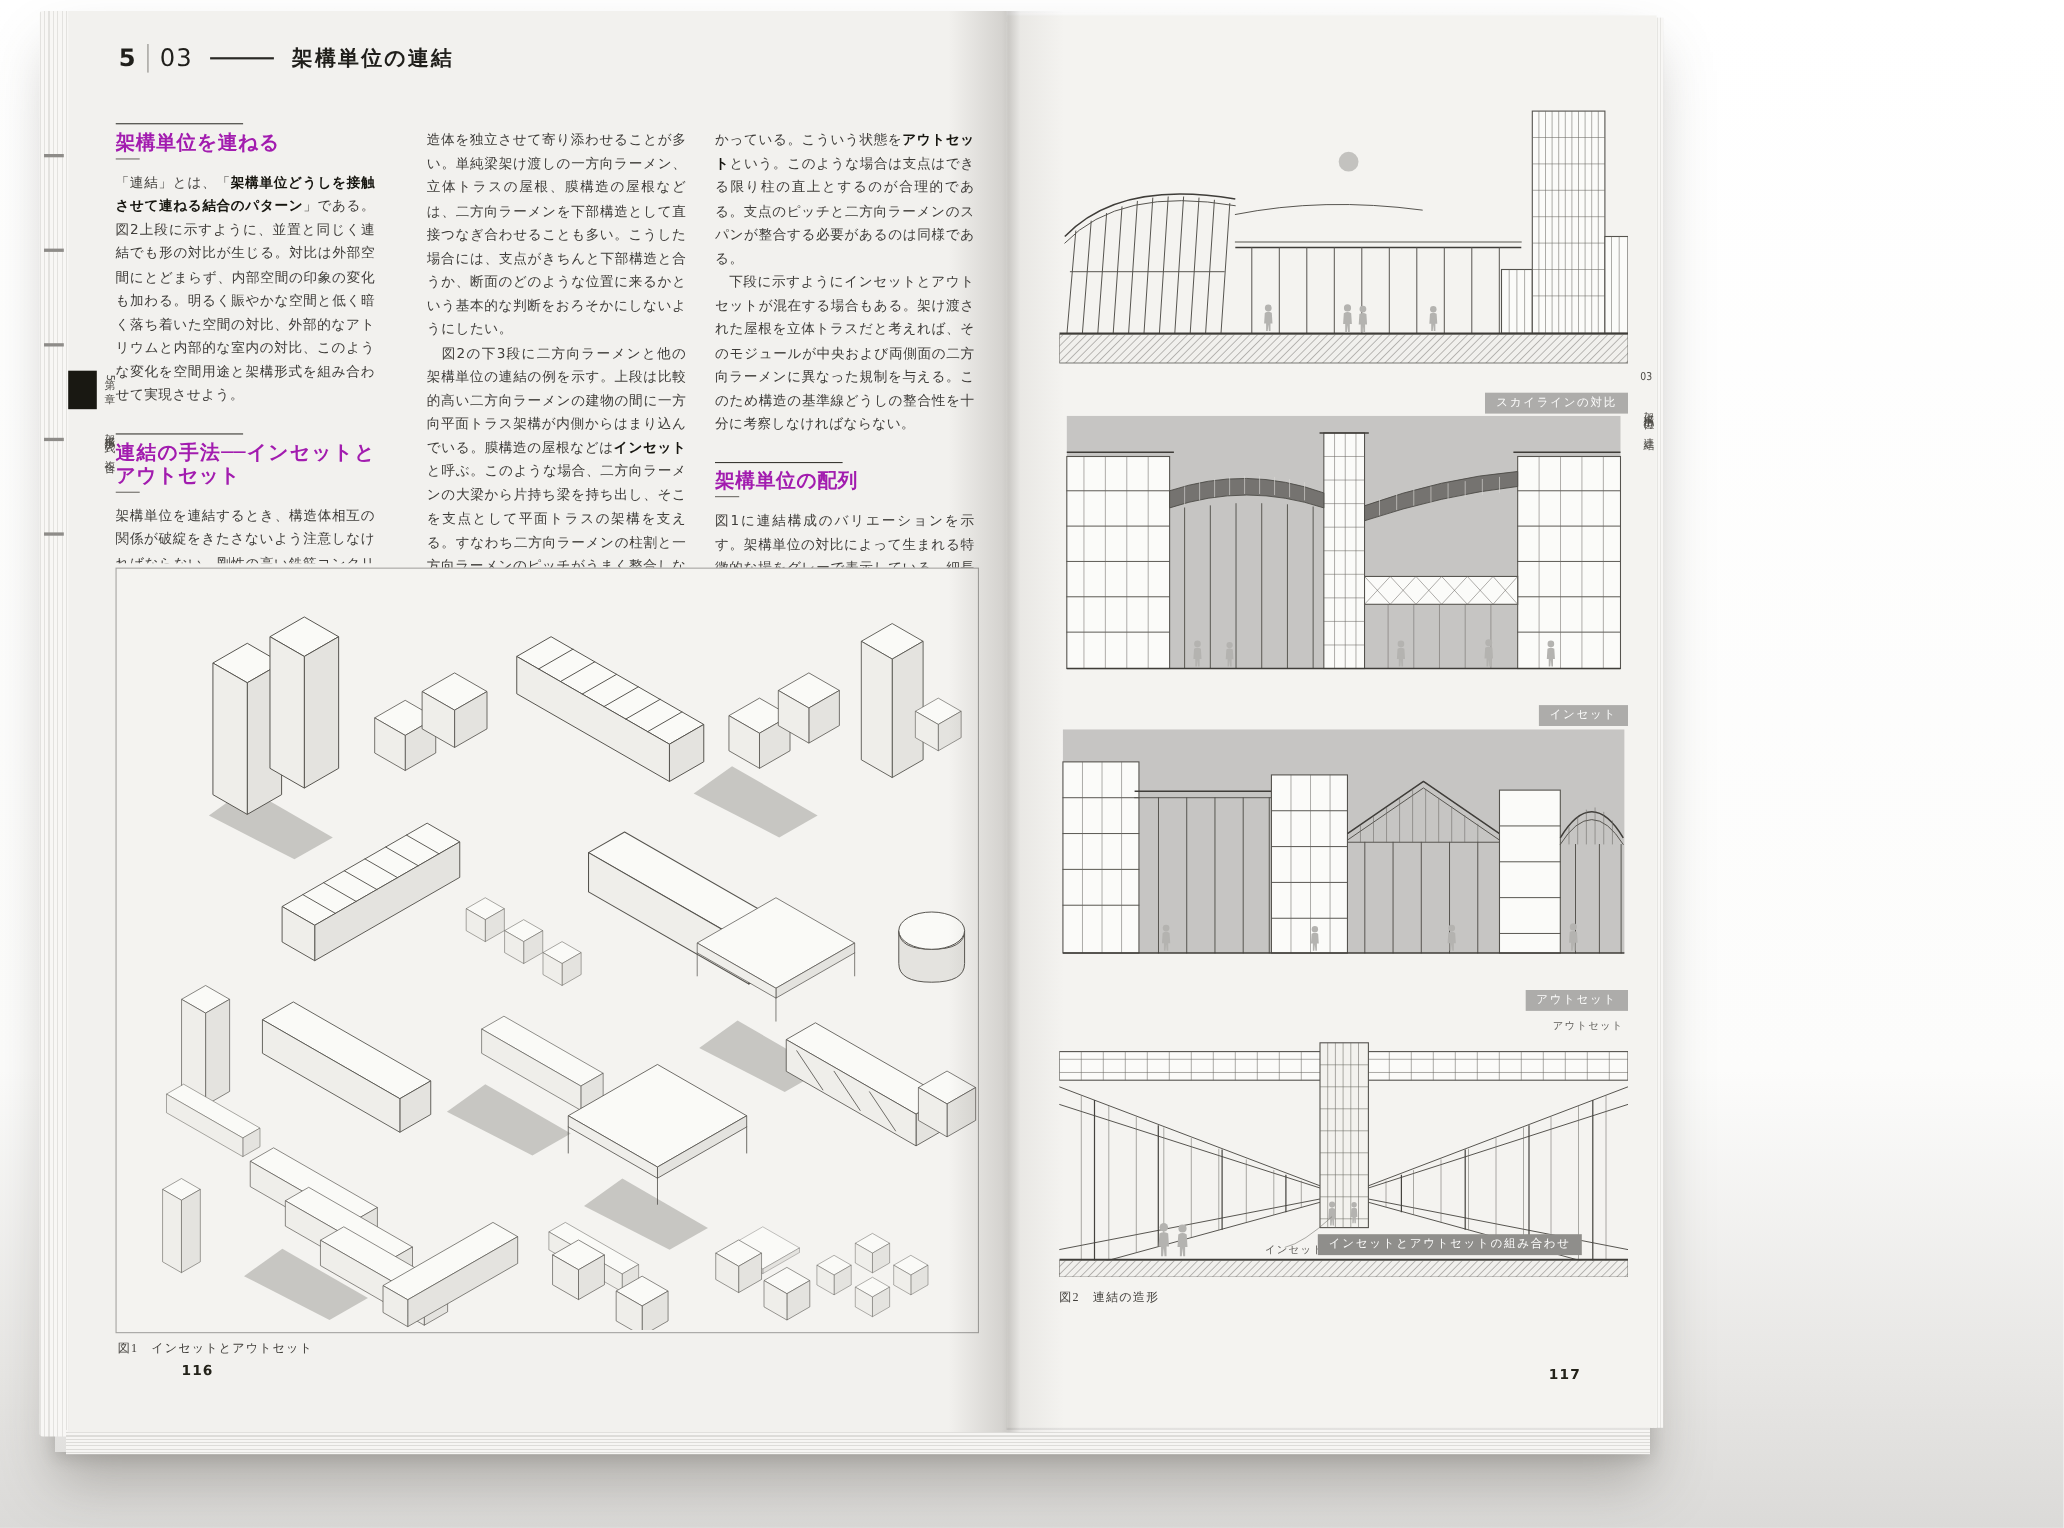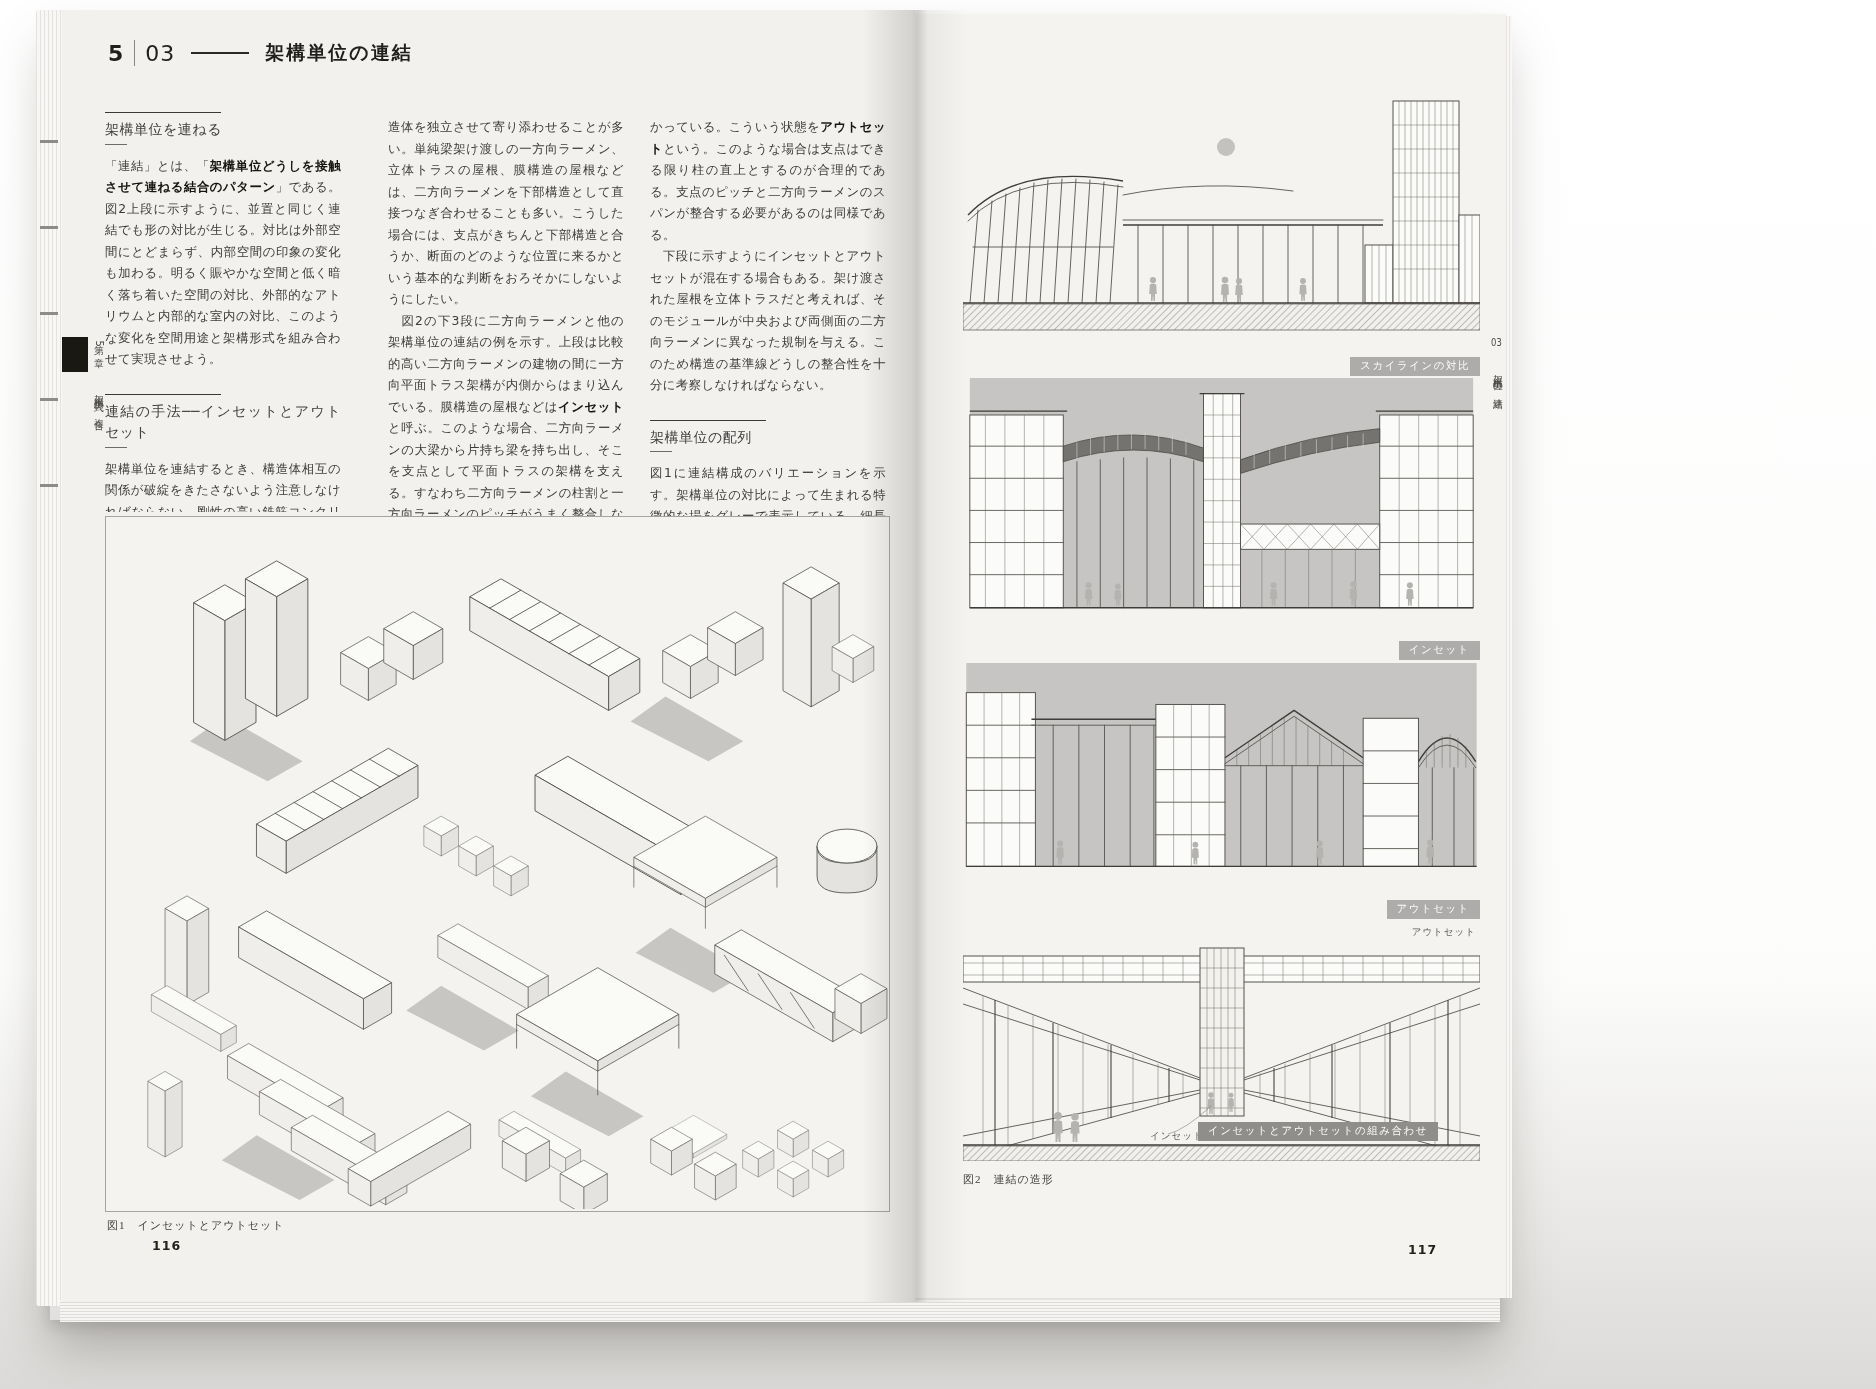--- a/index.html
+++ b/index.html
@@ -29,21 +29,21 @@
   .hdr{position:absolute;left:108px;top:40px;display:flex;align-items:center;color:#201f1b;}
   .hdr .n1{font-size:22px;font-weight:bold;letter-spacing:1px;}
   .hdr .vr{width:1px;height:26px;background:#8a8884;margin:0 10px;}
   .hdr .n2{font-size:22px;letter-spacing:1px;}
   .hdr .dash{width:58px;height:2px;background:#2a2925;margin:0 16px;}
   .hdr .ttl{font-size:19px;font-weight:bold;letter-spacing:2px;}
   .col{position:absolute;top:108px;width:236px;height:404px;overflow:hidden;
     font-size:12.4px;line-height:21.5px;text-align:justify;letter-spacing:.4px;}
   .col1{left:105px;} .col2{left:388px;top:116px;} .col3{left:650px;top:116px;}
   .sec-rule{width:116px;border-top:1px solid #393833;margin:4px 0 6px 0;}
-  .sec-h{font-weight:normal;font-size:14px;color:#404040;letter-spacing:.5px;margin:0 0 3px 0;}
+  .sec-h{font-weight:bold;font-size:18px;color:#a21caf;letter-spacing:.5px;margin:0 0 3px 0;}
   .sec-sub{width:22px;border-top:1px solid #6e6c67;margin:0 0 10px 0;}
   .col p{margin:0 0 0 0;}
   .col p+.hgap{height:20px;}
   b{color:#16150f;}
   .fig1-box{position:absolute;left:105px;top:516px;width:783px;height:694px;
     border:1px solid #a5a4a1;background:#f4f3f0;}
   .fig-caption{position:absolute;font-size:11px;color:#403e3a;letter-spacing:1px;font-family:Liberation Serif, serif;}
   .pagenum{position:absolute;font-size:12.5px;font-weight:bold;color:#232219;letter-spacing:1px;}
   
   .vtext{position:absolute;writing-mode:vertical-rl;text-orientation:mixed;
@@ -253,21 +253,21 @@
       <use href="#slab" transform="translate(588,600) scale(0.35)"></use>
       <use href="#cube" transform="translate(566,612) scale(0.6)"></use>
       <use href="#cube" transform="translate(610,637) scale(0.6)"></use>
       <use href="#cube" transform="translate(688,606) scale(0.45)"></use>
       <use href="#cube" transform="translate(653,626) scale(0.45)"></use>
       <use href="#cube" transform="translate(723,626) scale(0.45)"></use>
       <use href="#cube" transform="translate(688,646) scale(0.45)"></use>
     </svg>
   </div>
   <div class="fig-caption" style="left:107px;top:1218px">図1　インセットとアウトセット</div>
-  <div class="pagenum" style="left:152px;top:1238px">116</div>
+  <div class="pagenum" style="left:165px;top:1238px">116</div>
 
   <div class="vtext" style="left:1491px;top:338px"><span class="tcy">03</span></div>
   <div class="vtext" style="left:1491px;top:366px">架構単位の連結</div>
 
   <div class="panel" style="top:95px">
     <svg viewBox="0 0 517 258" width="517" height="258">
       <circle cx="263" cy="52" r="9" fill="#c3c2bf"></circle>
       <path class="lnB" d="M5,120 Q55,68 160,86"></path>
       <path class="ln" d="M5,126 Q55,74 160,92"></path>
       <g class="ln">

